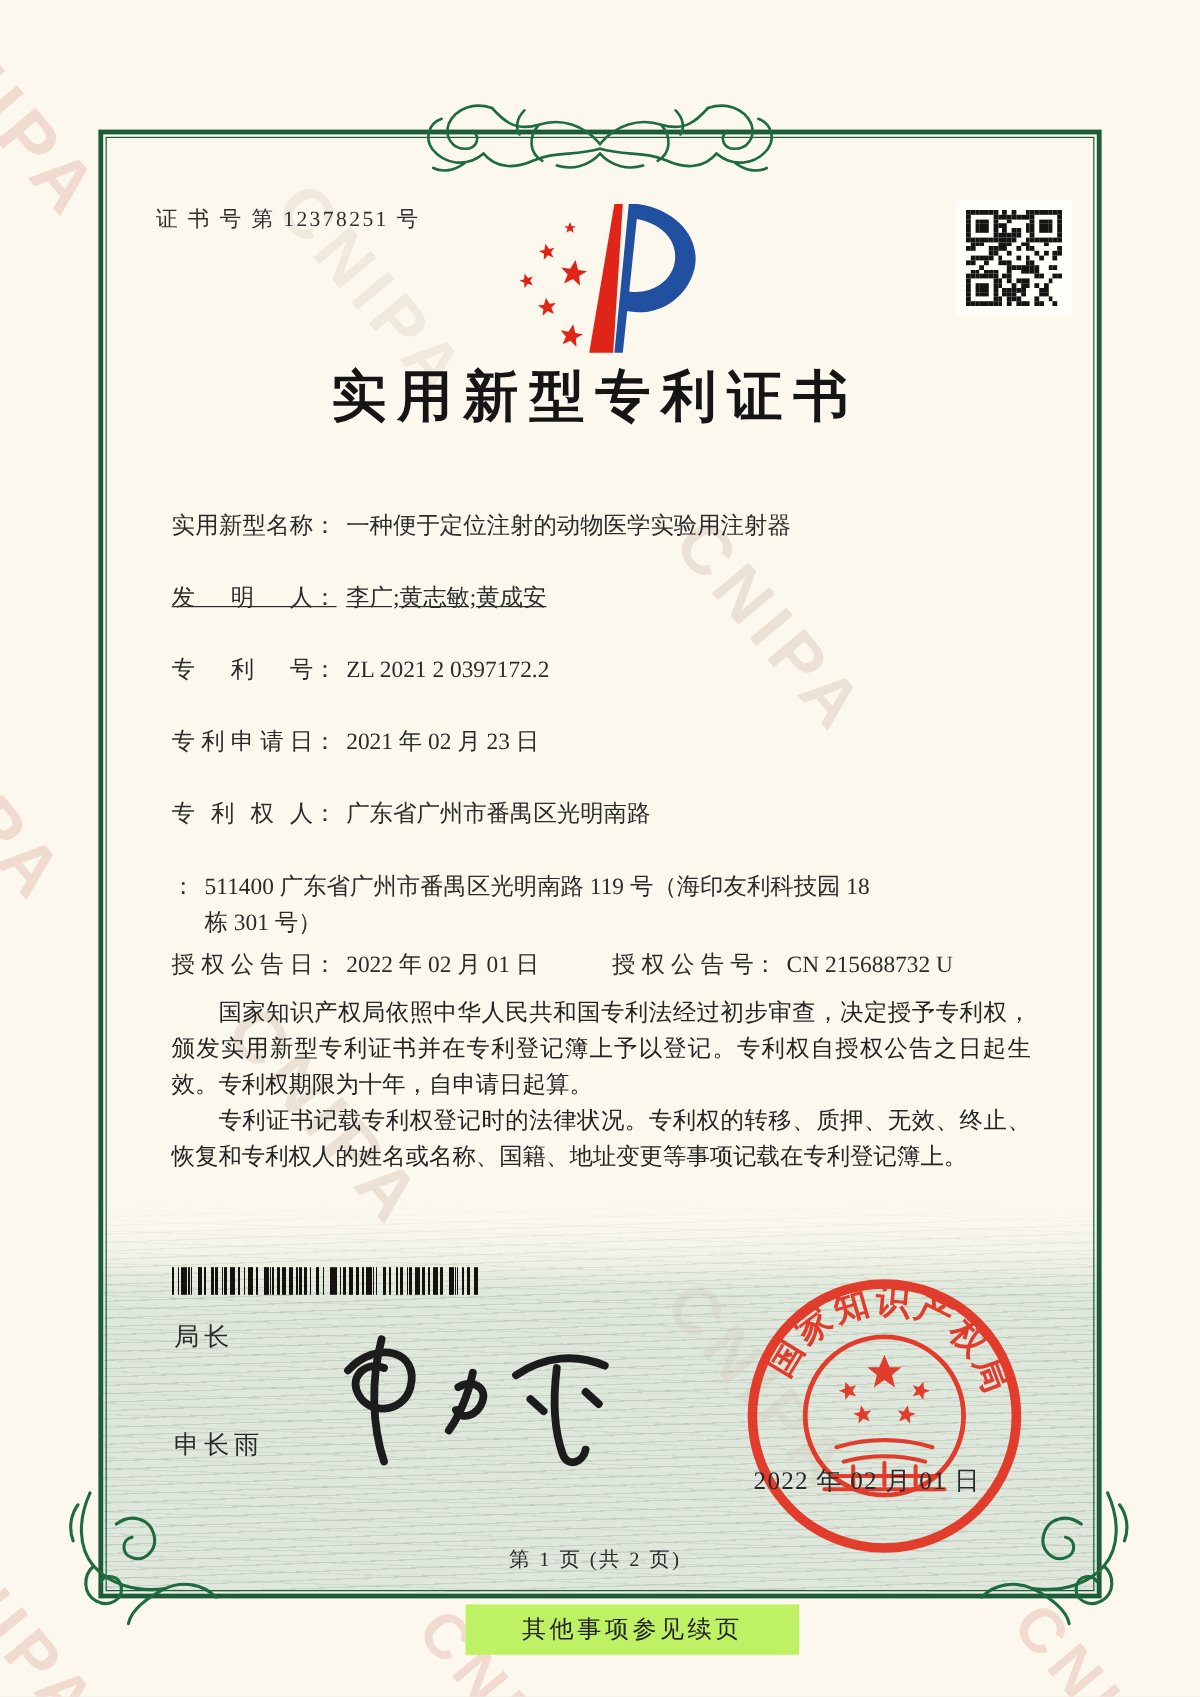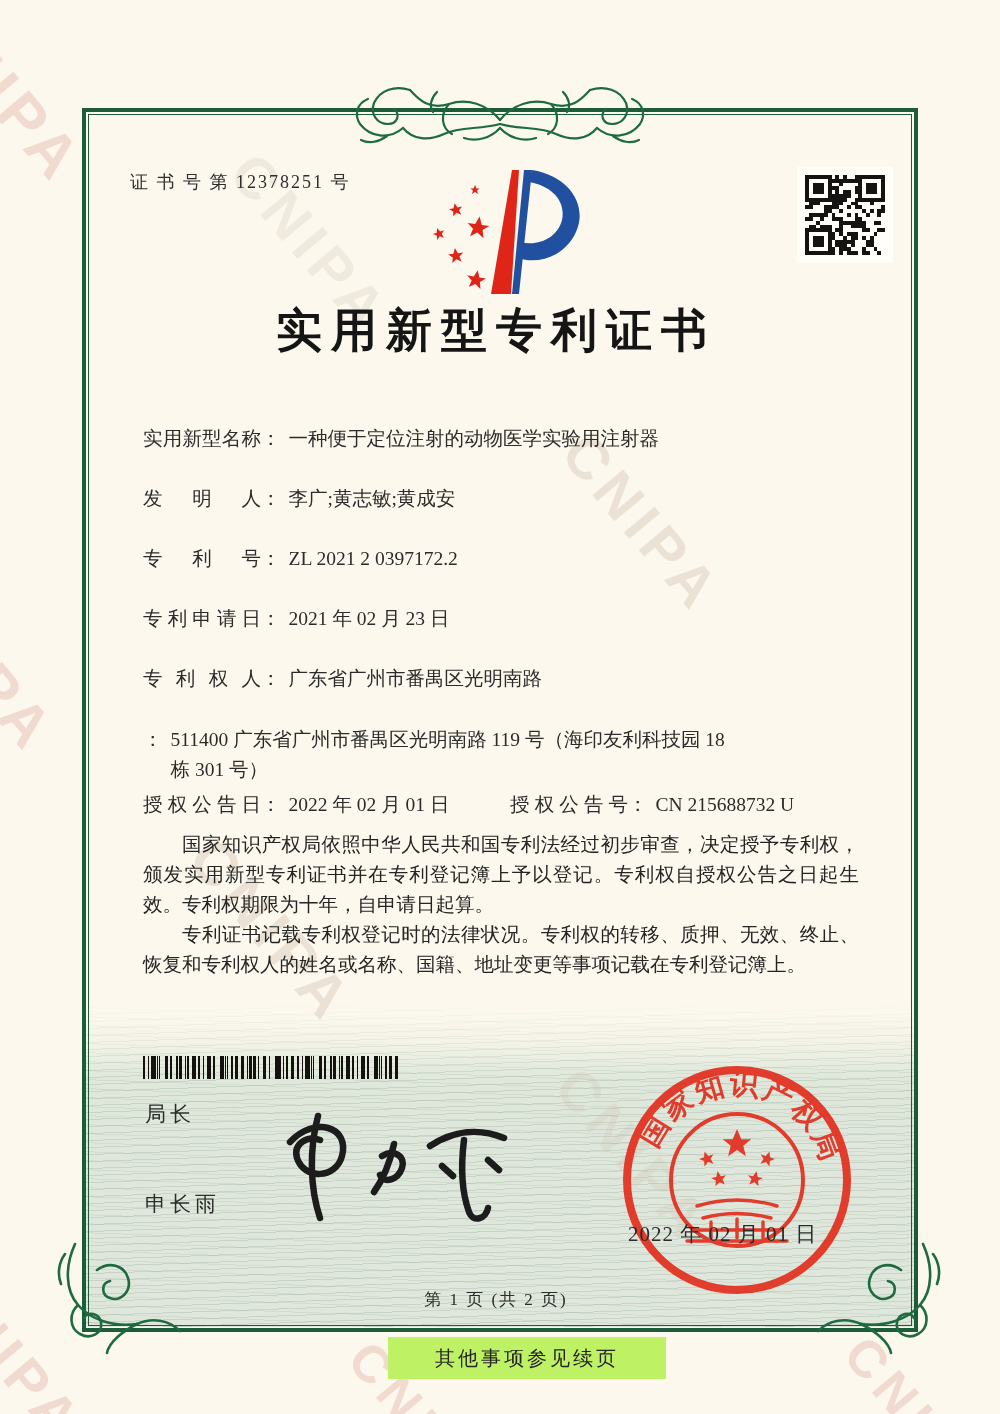--- a/index.html
+++ b/index.html
@@ -392,21 +392,21 @@
   </div>
 
   <div class="title">实用新型专利证书</div>
 
   <div class="fields">
     <div class="frow" style="top:0;">
       <span class="flabel">实用新型名称</span>
         <span class="fcolon">：</span>
       <span class="fvalue">一种便于定位注射的动物医学实验用注射器</span>
     </div>
-    <div class="frow" style="top:60px;">
+    <div class="frow" style="top:60px;text-decoration:underline;">
       <span class="flabel">发明人</span>
         <span class="fcolon">：</span>
       <span class="fvalue">李广;黄志敏;黄成安</span>
     </div>
     <div class="frow" style="top:120px;">
       <span class="flabel">专利号</span>
         <span class="fcolon">：</span>
       <span class="fvalue">ZL 2021 2 0397172.2</span>
     </div>
     <div class="frow" style="top:180px;">

